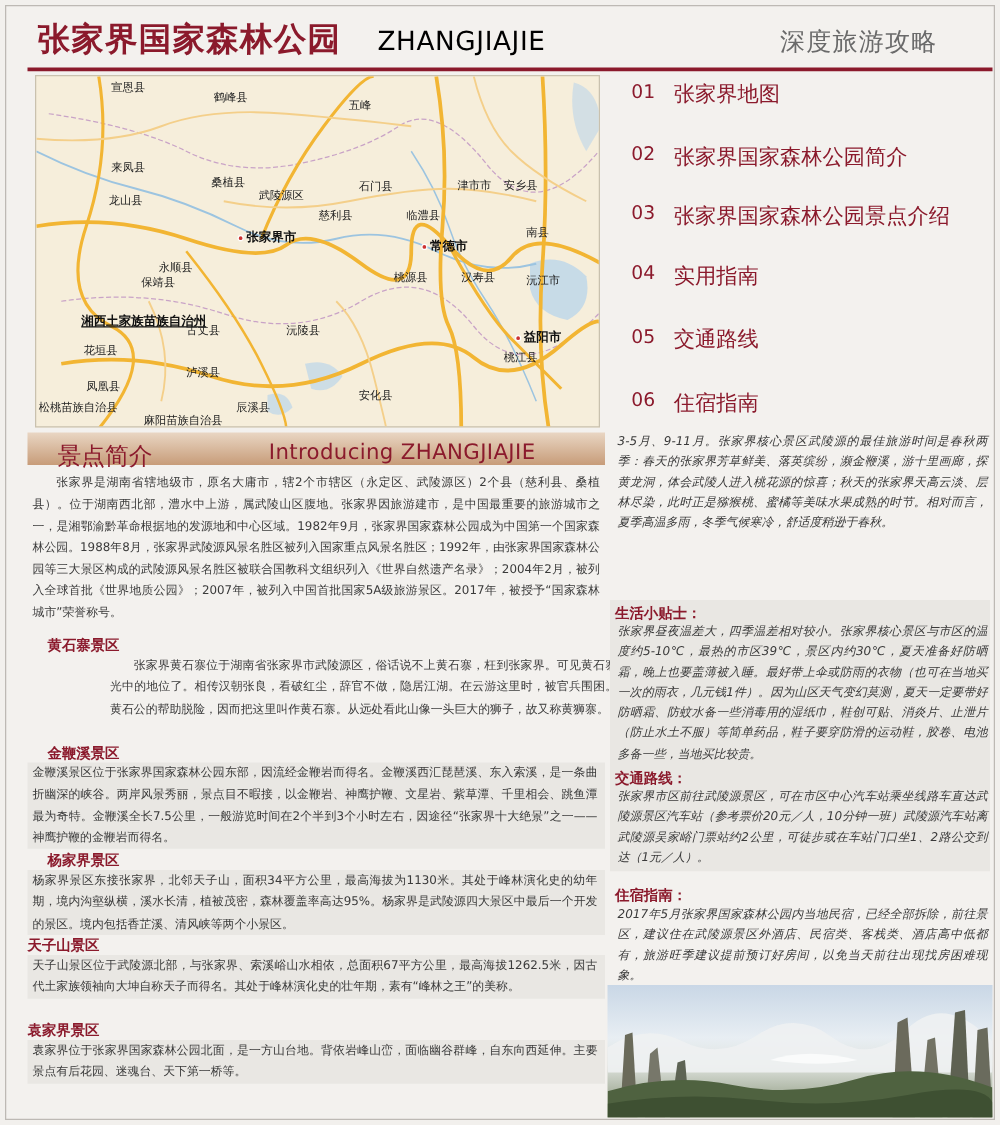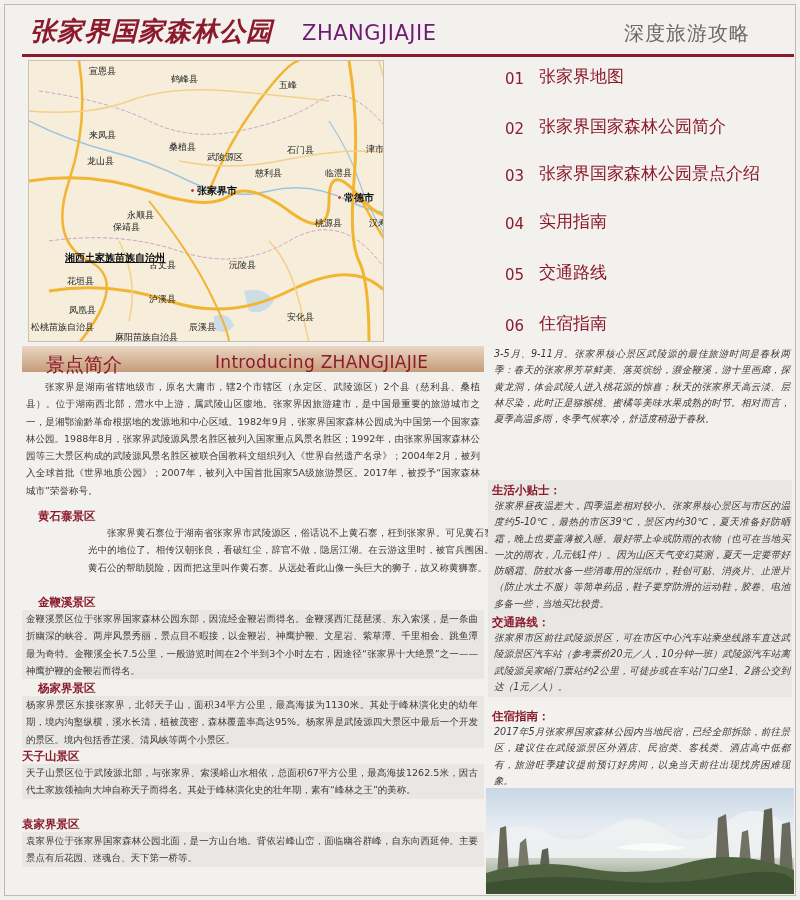--- a/index.html
+++ b/index.html
@@ -10,54 +10,54 @@
     font-family: "DejaVu Sans", sans-serif;
     color: #3a3a3a;
   }
   .frame {
     position: absolute; left: 4px; top: 4px; width: 792px; height: 892px;
     border: 1px solid #bdb9b4; background: #f3f1ee;
   }
   
   .header-title {
     position: absolute; left: 30px; top: 14px;
-    font-size: 26px; font-weight: bold; color: #8b1a2c; letter-spacing: 1px; font-style: italic;
+    font-size: 26px; font-weight: bold; color: #8b1a2c; letter-spacing: 1px;
   }
   .header-en {
     position: absolute; left: 302px; top: 21px;
-    font-size: 21px; color: #701a75; letter-spacing: 0.5px;
+    font-size: 21px; color: #000000; letter-spacing: 0.5px;
     font-family: "DejaVu Sans", sans-serif;
   }
   .header-sub {
     position: absolute; left: 624px; top: 20px;
     font-size: 20px; color: #6a6a6a; letter-spacing: 1px;
   }
   .header-line {
     position: absolute; left: 22px; top: 54px; width: 772px; height: 3px; background: #8b1a2c;
   }
 
   
   .map {
-    position: absolute; left: 28px; top: 60px; width: 356px; height: 282px;
+    position: absolute; left: 28px; top: 60px; width: 452px; height: 282px;
     background: #f6eedb; border: 1px solid #c9c1ae; overflow: hidden;
   }
   .map svg { position: absolute; left: 0; top: 0; }
   .map-label {
     position: absolute; font-size: 9px; color: #222; white-space: nowrap; line-height: 1;
   }
   .map-label.city { font-size: 10px; font-weight: bold; color: #111; }
   .map-label.region { font-size: 10px; font-weight: bold; color: #111; }
   .map-dot {
     position: absolute; width: 5px; height: 5px; border-radius: 50%; background: #c33; border: 1px solid #fff;
   }
 
   
   .toc { position: absolute; left: 505px; top: 62px; width: 290px; }
   .toc-item {
-    position: absolute; left: 0; height: 24px; display: flex; align-items: flex-end; white-space: nowrap; cursor: pointer;
+    position: absolute; left: 0; height: 24px; display: flex; align-items: flex-start; white-space: nowrap; cursor: pointer;
   }
   .toc-num { width: 30px; font-size: 15px; color: #8b1a2c; font-family: "DejaVu Sans", sans-serif; }
   .toc-label { font-size: 17px; color: #8b1a2c; margin-left: 4px; }
 
   
   .right-col { position: absolute; left: 488px; top: 346px; width: 304px; }
   .sec-title { font-size: 11.5px; font-weight: bold; color: #8b1a2c; line-height: 16px; }
   .rtext {
     font-size: 9.6px; line-height: 16.3px; color: #3a3a3a; text-align: justify;
   }

